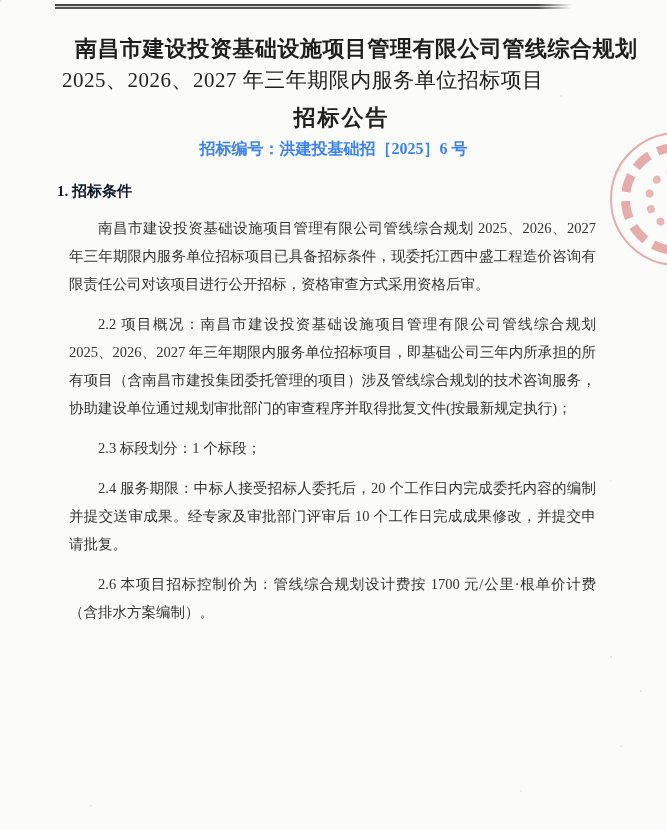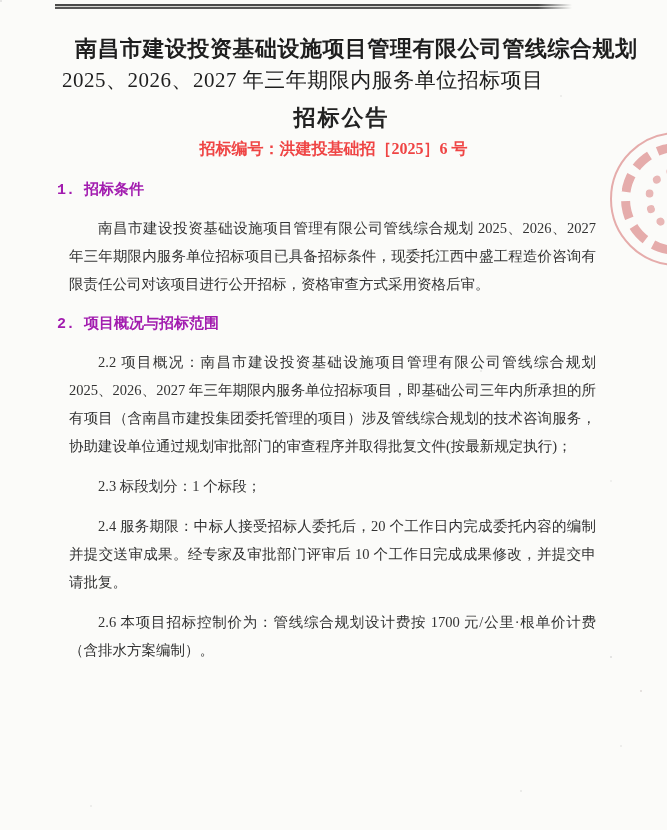--- a/index.html
+++ b/index.html
@@ -80,33 +80,33 @@
     transform: translateX(8px);
   }
   .bid-number {
     position: absolute;
     left: 0;
     right: 0;
     top: 139px;
     text-align: center;
     font-size: 16px;
     font-weight: bold;
-    color: #ef4444;
+    color: #3b82f6;
   }
   .content {
     position: absolute;
     left: 57px;
     top: 172px;
     width: 551px;
   }
   .content h2 {
-    font-family: Liberation Mono, monospace;
+    font-family: Liberation Serif, serif;
     font-size: 15px;
     font-weight: bold;
-    color: #a21caf;
+    color: #0f172a;
     line-height: 22px;
     margin: 16px 0 10px 0;
   }
   .content h2:first-child {
     margin-top: 8px;
   }
   .content p {
     font-size: 14.5px;
     line-height: 28px;
     margin: 12px;
@@ -161,21 +161,20 @@
 <div class="notice-type">招标公告</div>
 
 <div class="bid-number">招标编号：洪建投基础招［2025］6 号</div>
 
 <div class="content">
 
   <h2>1. 招标条件</h2>
 
   <p>南昌市建设投资基础设施项目管理有限公司管线综合规划 2025、2026、2027 年三年期限内服务单位招标项目已具备招标条件，现委托江西中盛工程造价咨询有限责任公司对该项目进行公开招标，资格审查方式采用资格后审。</p>
 
-  <h2>2. 项目概况与招标范围</h2>
 
 
   <p>2.2 项目概况：南昌市建设投资基础设施项目管理有限公司管线综合规划 2025、2026、2027 年三年期限内服务单位招标项目，即基础公司三年内所承担的所有项目（含南昌市建投集团委托管理的项目）涉及管线综合规划的技术咨询服务，协助建设单位通过规划审批部门的审查程序并取得批复文件(按最新规定执行)；</p>
 
   <p>2.3 标段划分：1 个标段；</p>
 
   <p>2.4 服务期限：中标人接受招标人委托后，20 个工作日内完成委托内容的编制并提交送审成果。经专家及审批部门评审后 10 个工作日完成成果修改，并提交申请批复。</p>
 
 
   <p>2.6 本项目招标控制价为：管线综合规划设计费按 1700 元/公里·根单价计费（含排水方案编制）。</p>

